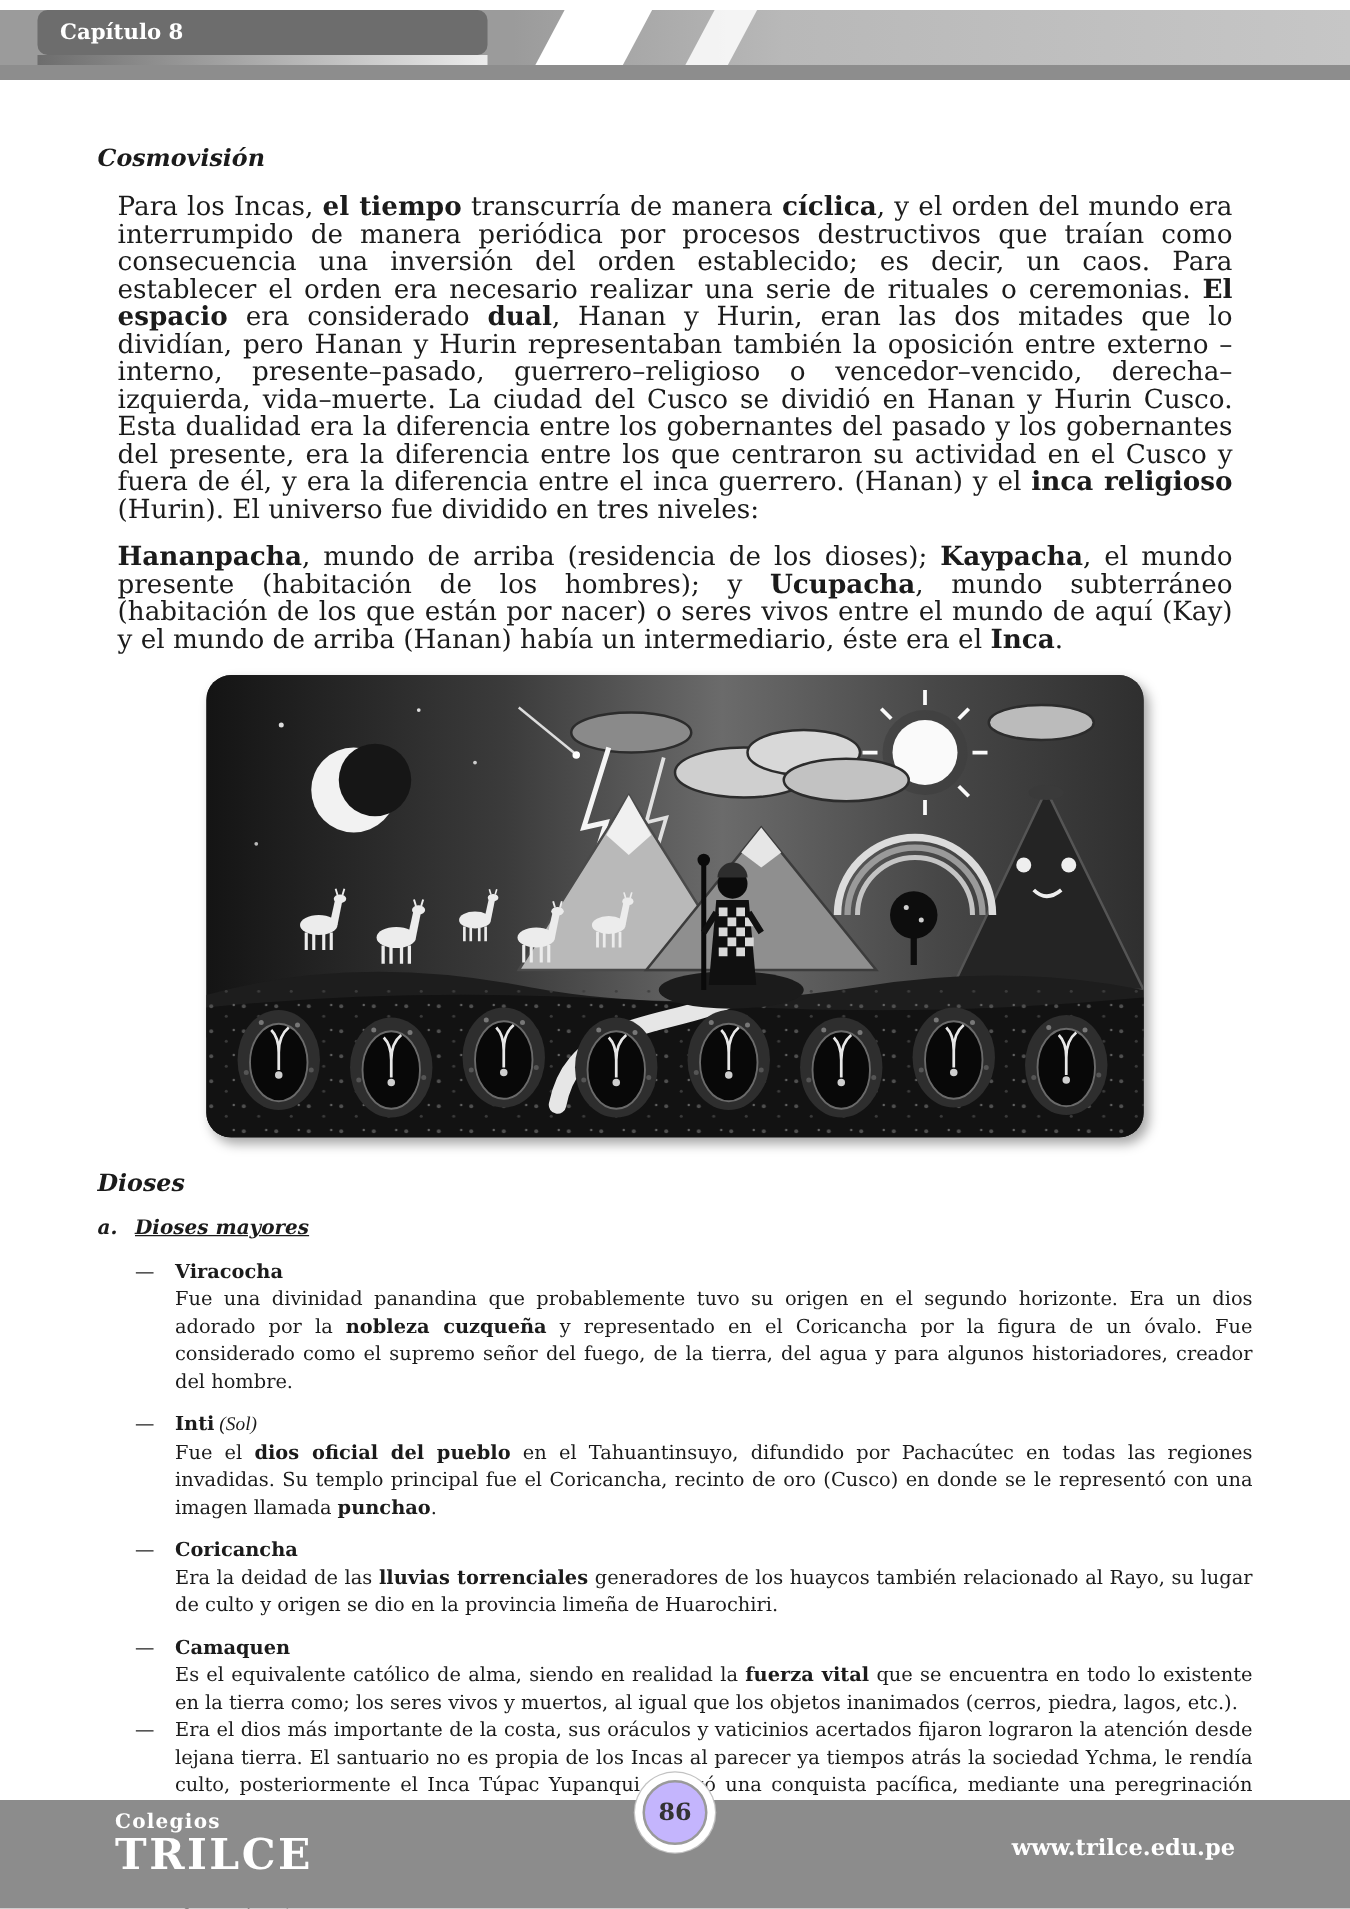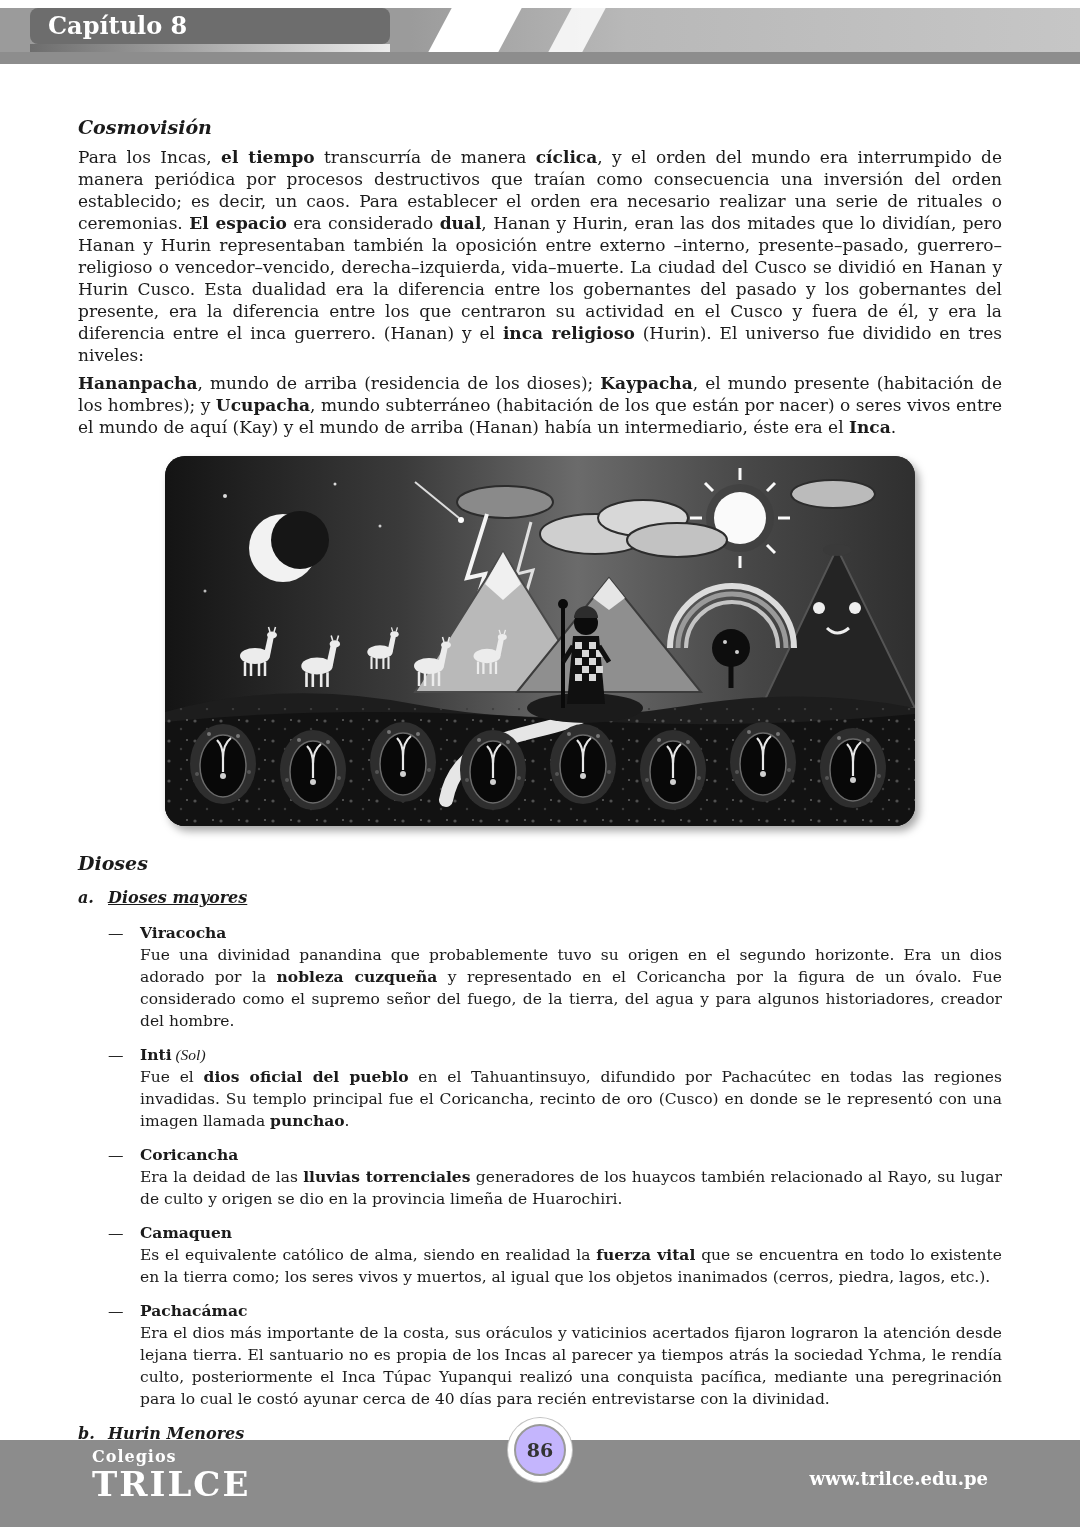--- a/index.html
+++ b/index.html
@@ -14,31 +14,31 @@
     position:absolute; left:0; right:0; top:8px; height:44px;
     background:linear-gradient(90deg,#9b9b9b 0%,#9b9b9b 38%,#b8b8b8 58%,#c6c6c6 100%);
   }
   .hdr-band2 { position:absolute; left:0; right:0; top:52px; height:12px; background:#8d8d8d; }
   .hdr-stripe { position:absolute; top:0; height:44px; background:#ffffff; transform:skewX(-28deg); }
   .hdr-stripe.s1 { left:440px; width:70px; }
   .hdr-stripe.s2 { left:560px; width:34px; opacity:.85; }
   .chapter-box {
     position:absolute; left:30px; top:8px; width:360px; height:36px;
     background:#6d6d6d; border-radius:8px; color:#ffffff;
-    font-weight:bold; font-size:24px; line-height:36px; padding-left:18px; box-sizing:border-box;
+    font-weight:bold; font-size:17px; line-height:36px; padding-left:18px; box-sizing:border-box;
   }
   .chapter-underline {
     position:absolute; left:30px; top:44px; width:360px; height:8px;
     background:linear-gradient(90deg,#6d6d6d,#ececec);
   }
 
   
   .content { padding:44px 78px 0 78px; }
   .sec-title { font-size:19px; font-weight:bold; font-style:italic; margin:0 0 8px 0; }
-  .rich { font-size:17px; line-height:22px; text-align:justify; margin:0; }
+  .rich { font-size:21px; line-height:22px; text-align:justify; margin:16px; }
   .p-gap { margin-top:6px; }
   .rt-b { font-weight:bold; }
   .rt-i { font-style:italic;font-family:Liberation Serif, serif; }
 
   .illus-wrap { display:flex; justify-content:center; margin:18px 0 26px 0; }
   .illus {
     width:750px; height:370px; border-radius:20px; overflow:hidden;
     box-shadow:4px 5px 9px rgba(0,0,0,0.35); background:#333;
   }
 
@@ -243,21 +243,20 @@
       </div>
 
       <div class="god">
         <span class="god-dash">—</span>
         <div class="god-name"><span class="rt-b">Camaquen</span></div>
         <div class="god-body"><span>Es el equivalente católico de alma, siendo en realidad la </span><span class="rt-b">fuerza vital</span><span> que se encuentra en todo lo existente en la tierra como; los seres vivos y muertos, al igual que los objetos inanimados (cerros, piedra, lagos, etc.).</span></div>
       </div>
 
       <div class="god">
         <span class="god-dash">—</span>
-        <div class="god-name"><span class="rt-b">Pachacámac</span></div>
         <div class="god-body"><span>Era el dios más importante de la costa, sus oráculos y vaticinios acertados fijaron lograron la atención desde lejana tierra. El santuario no es propia de los Incas al parecer ya tiempos atrás la sociedad Ychma, le rendía culto, posteriormente el Inca Túpac Yupanqui realizó una conquista pacífica, mediante una peregrinación para lo cual le costó ayunar cerca de 40 días para recién entrevistarse con la divinidad.</span></div>
       </div>
     </div>
 
     <div class="group">
       <div class="group-head">
         <span class="group-label">b.</span>
         <span class="group-title">Hurin Menores</span>
       </div>
 

